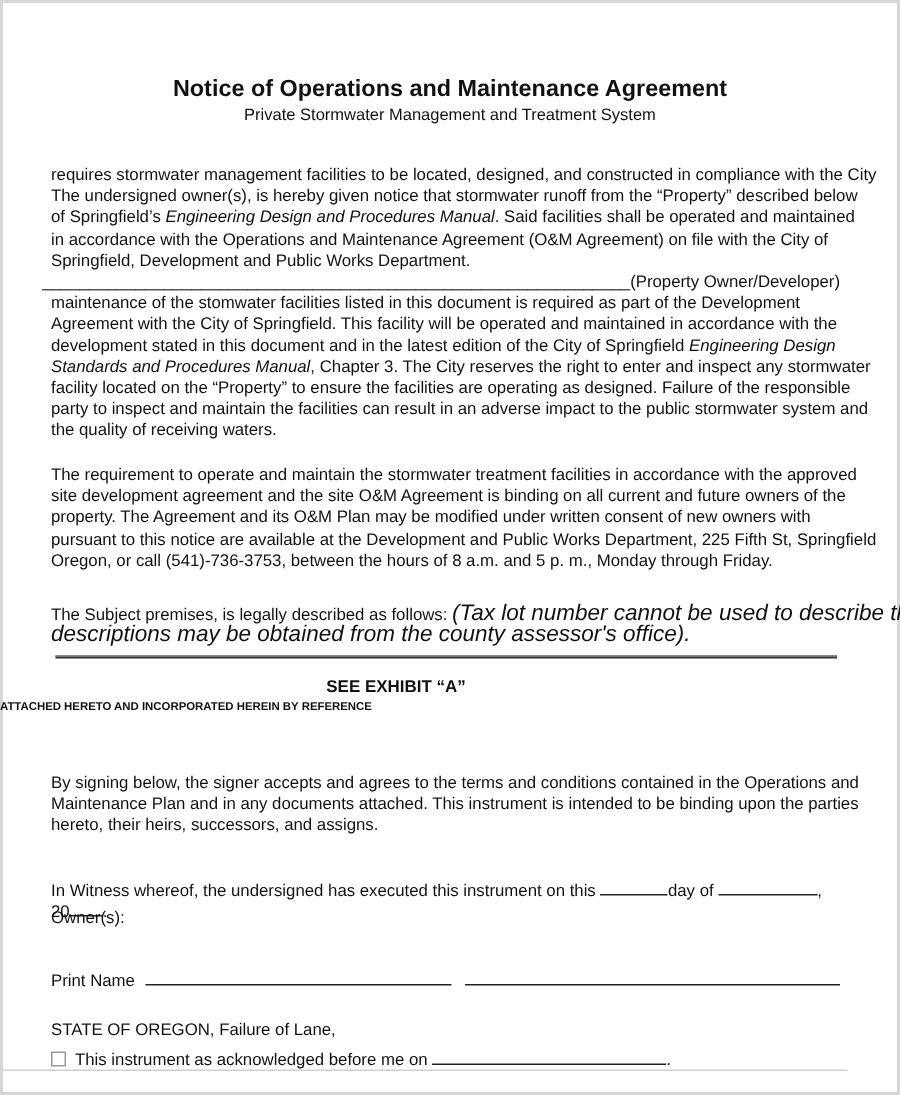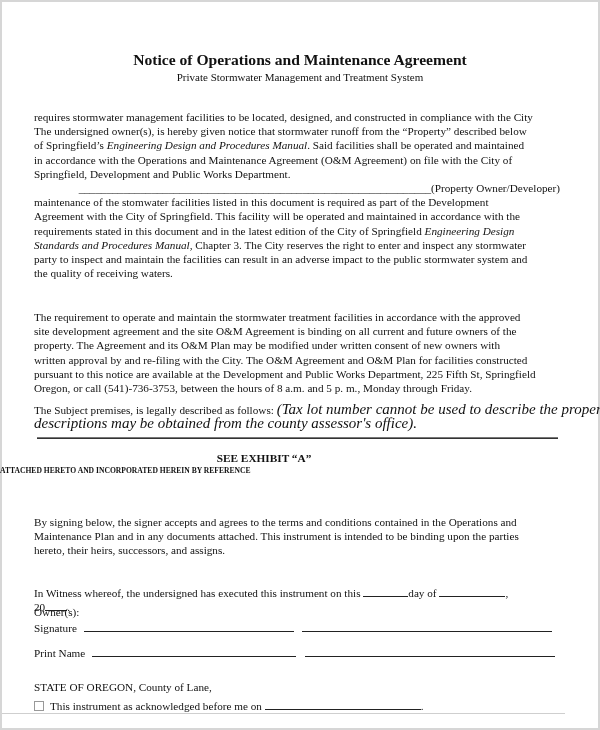--- a/index.html
+++ b/index.html
@@ -4,21 +4,21 @@
 <style>
   html, body { margin: 0; padding: 0; background: #ffffff; }
   body { width: 600px; height: 730px; overflow: hidden; position: relative; }
   .frame {
     position: absolute; left: 0; top: 0; width: 596px; height: 726px;
     border: 2px solid #d6d6d6; border-right: 2px solid #d6d6d6;
     background: #fff;
   }
   .doc {
     position: absolute; left: 0; top: 0; width: 600px; height: 730px;
-    font-family: Liberation Serif, serif;
+    font-family: Liberation Sans, sans-serif;
     color: #111;
   }
   .title {
     position: absolute; top: 51px; left: 0; width: 600px; text-align: center;
     font-weight: bold; font-size: 15.6px; letter-spacing: 0;
   }
   .subtitle {
     position: absolute; top: 71px; left: 0; width: 600px; text-align: center;
     font-size: 11px;
   }
@@ -72,31 +72,31 @@
     <div>Springfield, Development and Public Works Department.</div>
   </div>
 
   <div class="p" style="top:181px;">
     <div class="owner-line">
       <span>_______________________________________________________________</span>
       <span>(Property Owner/Developer)</span>
     </div>
     <div>maintenance of the stomwater facilities listed in this document is required as part of the Development</div>
     <div>Agreement with the City of Springfield.  This facility will be operated and maintained in accordance with the</div>
-    <div><span>requirements stated in this document and in the latest edition of the City of Springfield </span><span class="i">Engineering Design</span></div>
+    <div><span>development stated in this document and in the latest edition of the City of Springfield </span><span class="i">Engineering Design</span></div>
     <div><span class="i">Standards and Procedures Manual</span><span>, Chapter 3.  The City reserves the right to enter and inspect any stormwater</span></div>
+    <div>facility located on the “Property” to ensure the facilities are operating as designed.  Failure of the responsible</div>
     <div>party to inspect and maintain the facilities can result in an adverse impact to the public stormwater system and</div>
     <div>the quality of receiving waters.</div>
   </div>
 
   <div class="p" style="top:310px;">
     <div>The requirement to operate and maintain the stormwater treatment facilities in accordance with the approved</div>
     <div>site development agreement and the site O&amp;M Agreement is binding on all current and future owners of the</div>
     <div>property.  The Agreement and its O&amp;M Plan may be modified under written consent of new owners with</div>
-    <div>written approval by and re-filing with the City.  The O&amp;M Agreement and O&amp;M Plan for facilities constructed</div>
     <div>pursuant to this notice are available at the Development and Public Works Department, 225 Fifth St, Springfield</div>
     <div>Oregon, or call (541)-736-3753, between the hours of 8 a.m. and 5 p. m., Monday through Friday.</div>
   </div>
 
   <div class="p" style="top:402px;">
     <div><span>The Subject premises, is legally described as follows: </span><span class="small-i">(Tax lot number cannot be used to describe the property.  Legal</span></div>
     <div><span class="small-i">descriptions may be obtained from the county assessor's office).</span></div>
   </div>
 
   <div class="hr-rule"></div>
@@ -109,30 +109,25 @@
     <div>Maintenance Plan and in any documents attached.  This instrument is intended to be binding upon the parties</div>
     <div>hereto, their heirs, successors, and assigns.</div>
   </div>
 
   <div class="p" style="top:585px;">
     <div><span>In Witness whereof, the undersigned has executed this instrument on this </span><span class="blank" style="width:45px;"></span><span>day of </span><span class="blank" style="width:66px;"></span><span>,</span></div>
     <div><span>20</span><span class="blank" style="width:22px;"></span><span>.</span></div>
   </div>
 
   <div class="sig-row" style="top:606px;">Owner(s):</div>
-  <div class="sig-row" style="top:620px;">
-    <span>Signature</span>
-    <span class="blank" style="width:210px; margin-left:4px;"></span>
-    <span class="blank" style="width:250px; margin-left:6px;"></span>
-  </div>
   <div class="sig-row" style="top:645px;">
     <span>Print Name</span>
     <span class="blank" style="width:204px; margin-left:4px;"></span>
     <span class="blank" style="width:250px; margin-left:6px;"></span>
   </div>
 
-  <div class="sig-row" style="top:681px;">STATE OF OREGON, County of Lane,</div>
+  <div class="sig-row" style="top:681px;">STATE OF OREGON, Failure of Lane,</div>
   <div class="sig-row" style="top:698px;">
     <span class="checkbox"></span><span>This instrument as acknowledged before me on </span><span class="blank" style="width:156px;"></span><span>.</span>
   </div>
 
   <div class="footer-rule"></div>
 </div>
 
 </body></html>

